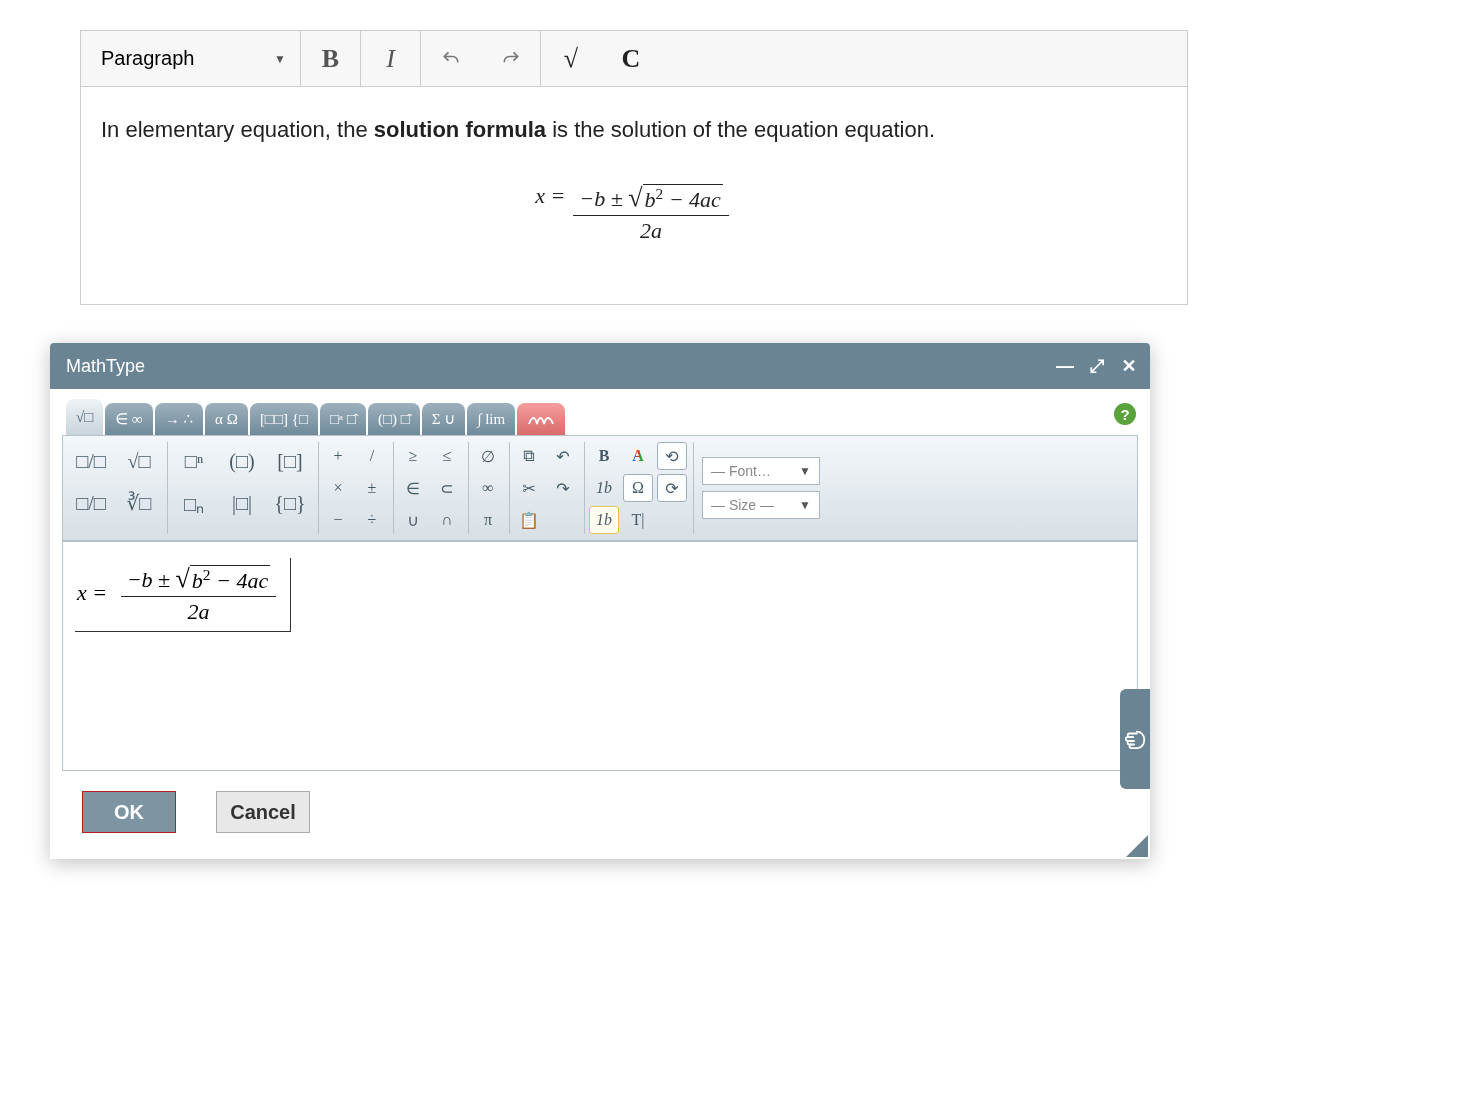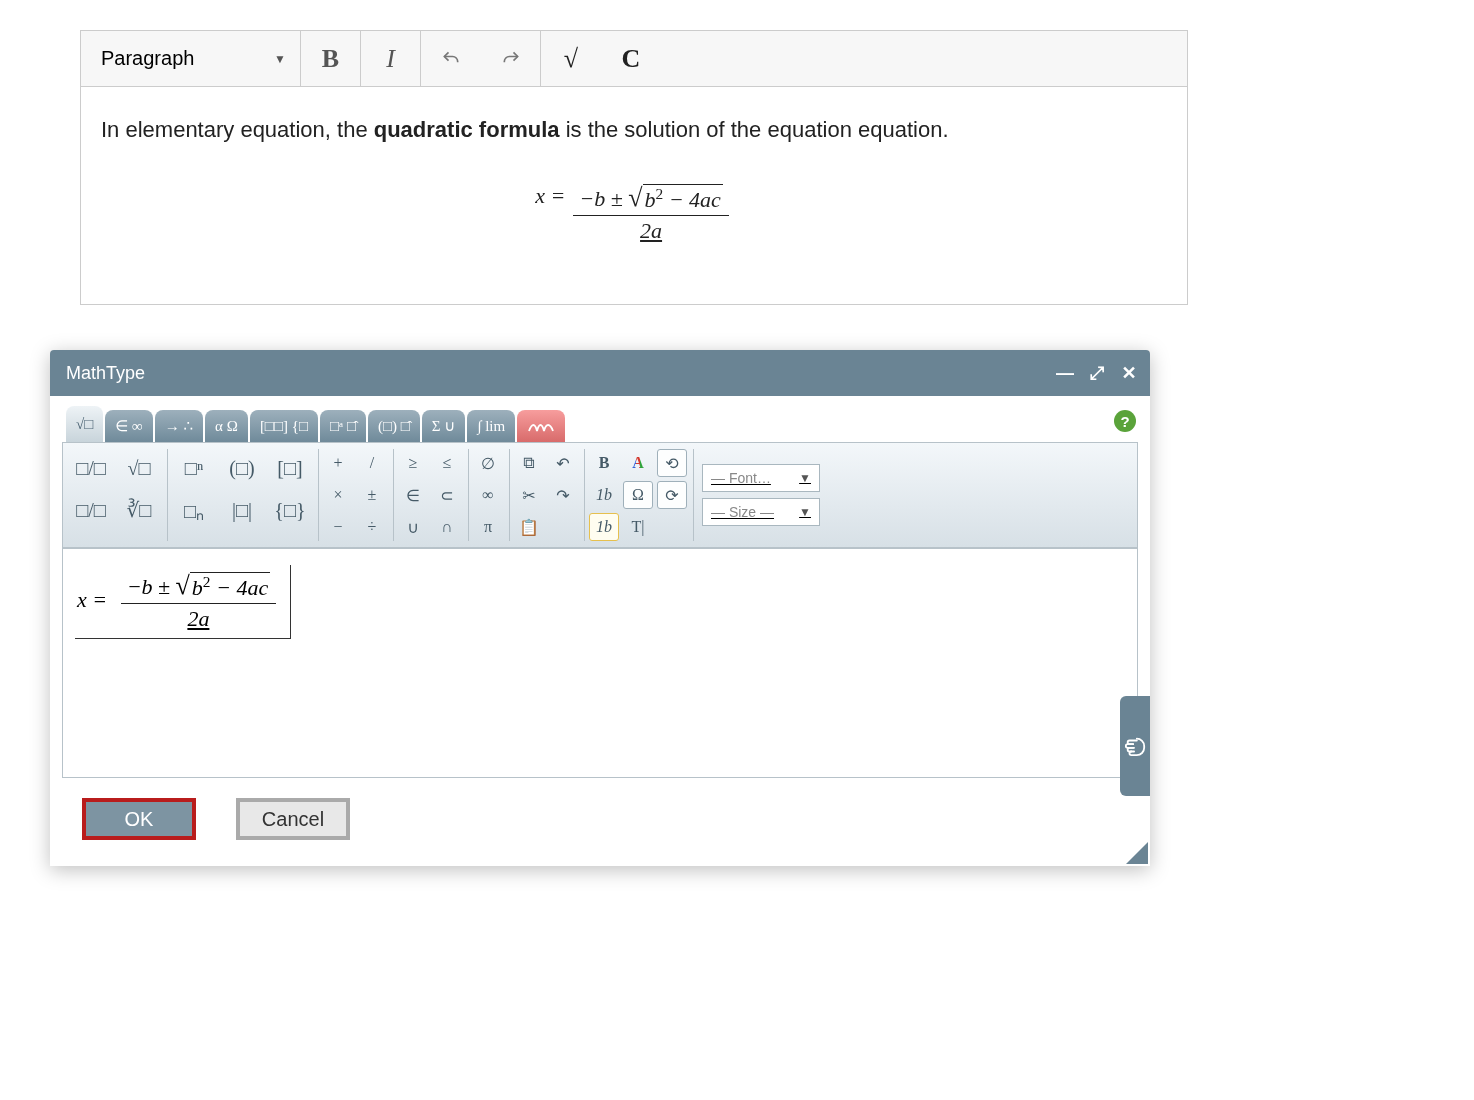--- a/index.html
+++ b/index.html
@@ -41,31 +41,31 @@
   .chev { font-size:12px; color:#555;}
   .editor-content {
     padding: 30px 20px 60px 20px;
     font-size: 22px;
     color:#222;
   }
   .editor-content .sentence { margin-bottom: 40px;}
   .formula-display { display:flex; justify-content:center; margin-top:30px; font-family: Georgia, 'Times New Roman', serif; font-style:italic;}
   .frac { display:inline-flex; flex-direction:column; align-items:center; vertical-align:middle; margin:0 4px;}
   .frac .num { border-bottom:1.6px solid #222; padding:0 6px 2px 6px;}
-  .frac .den { padding-top:2px;text-decoration:underline;}
+  .frac .den { padding-top:2px;}
   .sqrt { display:inline-flex; align-items:flex-end;}
   .sqrt-sign { font-size:26px; font-style:normal;}
   .sqrt-arg { border-top:1.6px solid #222; padding:0 2px;}
   sup { font-size:0.7em; font-style:normal;}
   .xeq { margin-right:4px; }
 
   
   .dialog {
     position:absolute;
-    left: 50px; top: 350px;
+    left: 50px; top: 343px;
     width: 1100px;
     background:#fff;
     box-shadow: 0 4px 20px rgba(0,0,0,0.25);
     border-radius: 4px 4px 0 0;
     overflow:hidden;
   }
   .dlg-title {
     background:#6a8494;
     color:#fff;
     display:flex; align-items:center; justify-content:space-between;
@@ -128,21 +128,21 @@
   }
   .pal-btn.small { width:30px; height:28px; font-size:16px;}
   .pal-btn.boxed { border:1px solid #9fb0ba; background:#fdfefe;}
   .pal-btn.hilite { border:1px solid #e6c04e; background:#fffdf0;}
   .selector-box {
     display:flex;align-items:center;justify-content:space-between;
     border:1px solid #a9b7bf; background:#fff;
     font-size:14px; color:#888;
     padding:0 8px; height:28px; width:118px; cursor:pointer;
   }
-  .selector-col { display:flex; flex-direction:column; gap:6px; justify-content:center; padding-left:4px;text-decoration:underline;}
+  .selector-col { display:flex; flex-direction:column; gap:6px; justify-content:center; padding-left:4px;}
   .canvas {
     border:1px solid #b7c2c9;
     background:#fff;
     height:230px;
     padding:16px 12px;
     font-family: Georgia, 'Times New Roman', serif;
     font-style: italic;
     font-size:22px;
     position:relative;
   }
@@ -150,26 +150,26 @@
     border-right:1.5px solid #333;
     border-bottom:1.5px solid #333;
     display:inline-block;
     padding:6px 10px 6px 2px;
   }
   .dlg-footer {
     padding:20px 18px 26px 32px;
     display:flex; gap:40px;
   }
   .dlg-btn {
-    width:114px; height:42px;
+    width:94px; height:42px;
     font-size:20px;
-    border:4px solid #b91c1c;
+    border:1px solid #b91c1c;
     background:#7d94a2; color:#fff;
     cursor:pointer;
-    display:flex;align-items:center;justify-content:center;
+    display:flex;align-items:center;justify-content:center;font-weight:bold;
   }
   .dlg-btn.secondary { background:#e8e8e8; color:#333; border-color:#aaa;}
   .side-handle {
     position:absolute; right:0; top:300px;
     width:30px; height:100px;
     background:#6a8494;
     border-radius:6px 0 0 6px;
     display:flex;align-items:center;justify-content:center;
     cursor:pointer;
   }
@@ -219,21 +219,21 @@
     </div>
     <div class="tb-btn" style="font-weight:bold;color:#222;">
         <span>√</span>
       </div>
     <div class="tb-btn" style="font-weight:bold;color:#222;">
         <span>C</span>
       </div>
   </div>
   <div class="editor-content">
     <div class="sentence">
-      <span>In elementary equation, the </span><b>quadratic formula</b><span> is the solution of the equation equation.</span>
+      <span>In elementary equation, the </span><b>solution formula</b><span> is the solution of the equation equation.</span>
     </div>
     <div class="formula-display">
       <span class="xeq">x =</span>
       <span class="frac">
         <span class="num">
           <span>−b ±</span>
           <span class="sqrt">
             <span class="sqrt-sign">√</span>
             <span class="sqrt-arg"><span>b</span><sup>2</sup><span> − 4ac</span></span>
           </span>

